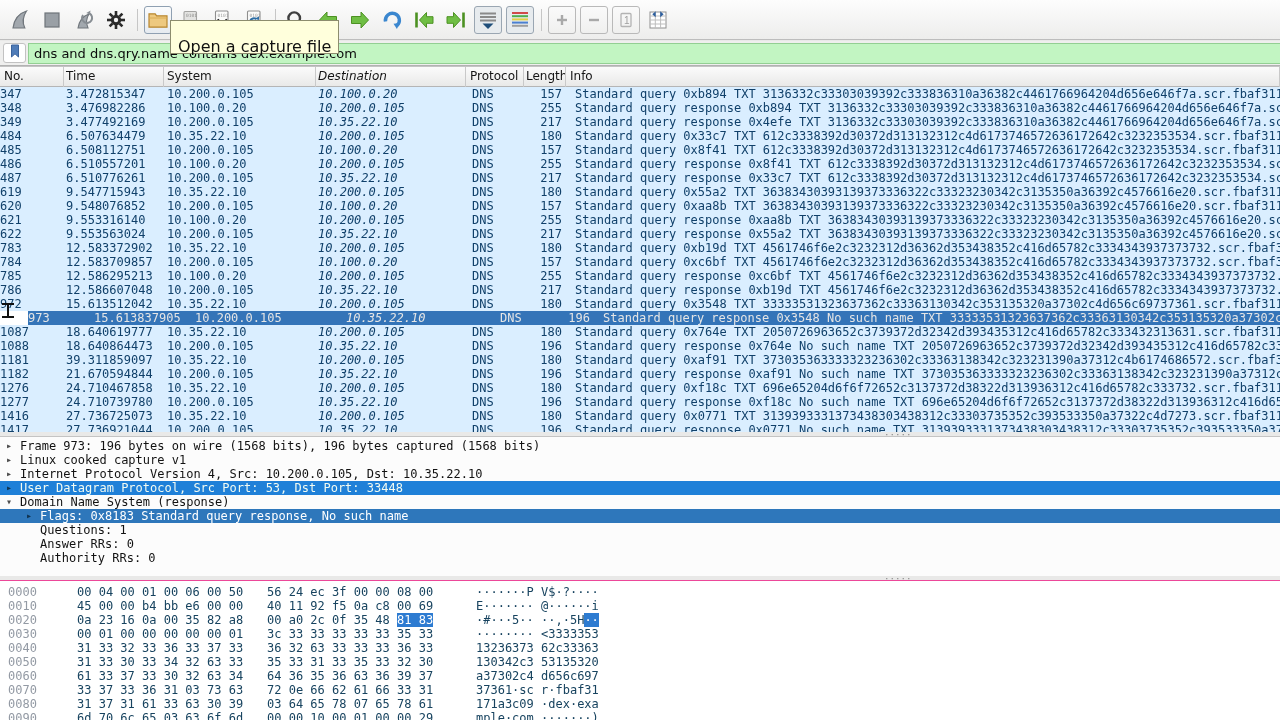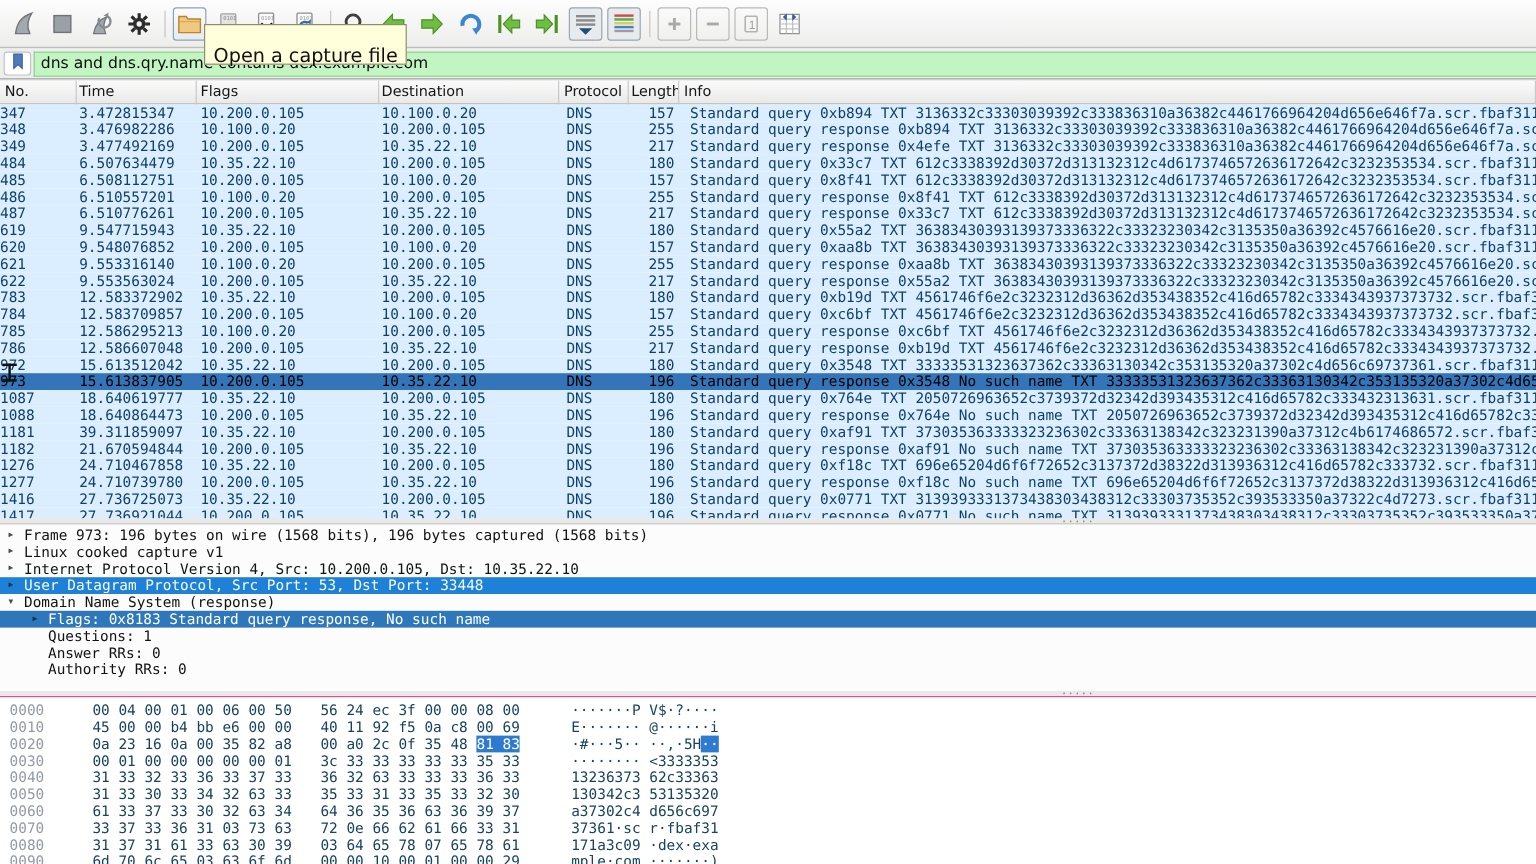--- a/index.html
+++ b/index.html
@@ -26,33 +26,33 @@
   .filterbar { position:absolute; left:0; top:41px; width:1280px; height:25px;
     background:#efefee; border-bottom:1px solid #b2b2b2; display:flex; align-items:center; }
   .bookmark-btn { width:23px; height:20px; margin:0 2px 0 3px; background:#ffffff;
     border:1px solid #c2c2c2; border-radius:3px; display:flex; align-items:center;
     justify-content:center; flex:0 0 auto; }
   .filter-input { flex:1; height:21px; background:#c2f5c2; border:1px solid #93cf93;
     border-right:none; color:#0c0c0c; font-size:13px; line-height:19px; padding-left:5px;
     white-space:nowrap; overflow:hidden; }
 
   
-  .plist { position:absolute; left:0; top:66px; width:1280px; height:366px;
+  .plist { position:absolute; left:0; top:66px; width:1280px; height:428px;
     background:#ffffff; overflow:hidden; border-top:1px solid #c4c4c4; }
   .phead { display:flex; height:20px; background:linear-gradient(#fbfbfb,#e9e9e8);
     border-bottom:1px solid #b5b5b5; font-size:12px; color:#151515; }
   .hcell { height:20px; line-height:19px; border-right:1px solid #c9c9c9;
     white-space:nowrap; overflow:hidden; flex:0 0 auto; }
   .prow { display:flex; height:14px; line-height:14px; font-size:12px;
     background:#daeeff; color:#10406a; white-space:pre; overflow:hidden;
     font-family:"DejaVu Sans Mono", monospace; }
-  .prow.sel { background:#3474b8; color:#000000; }
+  .prow.sel { background:#3474b8; color:#e5e5e5;margin-left:28px; }
   .pc { flex:0 0 auto; overflow:hidden; white-space:pre; }
   .c0,.h0 { width:64px; }  .c1,.h1 { width:100px; } .c2,.h2 { width:152px; }
-  .c3,.h3 { width:150px; } .c4,.h4 { width:58px; }  .c5,.h5 { width:42px; }
+  .c3,.h3 { width:150px;font-style:italic; } .c4,.h4 { width:58px; }  .c5,.h5 { width:42px; }
   .c6,.h6 { flex:1 1 auto; }
   .c0 { text-align:left; padding-right:6px; } .h0 { padding-left:4px; }
   .c1,.h1 { padding-left:2px; } .c2,.h2 { padding-left:3px; }
   .c3,.h3 { padding-left:2px; } .c4 { padding-left:6px; } .h4 { padding-left:4px; }
   .c5 { text-align:right; padding-right:4px; } .h5 { padding-left:2px; }
   .c6 { padding-left:9px; } .h6 { padding-left:4px; }
 
   
   .split { position:absolute; left:0; width:1280px; height:4px; background:#e9e9e8; }
   .split .dots { position:absolute; left:885px; top:-4px; color:#8a8a8a; font-size:11px;
@@ -282,21 +282,21 @@
           <path d="M4.5 2 h7 v12 l-3.5 -3.2 -3.5 3.2 Z" fill="#4f7cb8" stroke="#3a639c" stroke-width="1"></path>
         </svg></span>
   </div>
   <div class="filter-input">dns and dns.qry.name contains dex.example.com</div>
 </div>
 
 <div class="plist">
   <div class="phead">
       <div class="hcell h0">No.</div>
       <div class="hcell h1">Time</div>
-      <div class="hcell h2">Flags</div>
+      <div class="hcell h2">System</div>
       <div class="hcell h3">Destination</div>
       <div class="hcell h4">Protocol</div>
       <div class="hcell h5">Length</div>
       <div class="hcell h6">Info</div>
     </div>
   <div id="plist-body">
       <div class="prow"><span class="pc c0">347</span><span class="pc c1">3.472815347</span><span class="pc c2">10.200.0.105</span><span class="pc c3">10.100.0.20</span><span class="pc c4">DNS</span><span class="pc c5">157</span><span class="pc c6">Standard query 0xb894 TXT 3136332c33303039392c333836310a36382c4461766964204d656e646f7a.scr.fbaf31171a3c09.dex.example.com</span></div>
       <div class="prow"><span class="pc c0">348</span><span class="pc c1">3.476982286</span><span class="pc c2">10.100.0.20</span><span class="pc c3">10.200.0.105</span><span class="pc c4">DNS</span><span class="pc c5">255</span><span class="pc c6">Standard query response 0xb894 TXT 3136332c33303039392c333836310a36382c4461766964204d656e646f7a.scr.fbaf31171a3c09.dex.example.com</span></div>
       <div class="prow"><span class="pc c0">349</span><span class="pc c1">3.477492169</span><span class="pc c2">10.200.0.105</span><span class="pc c3">10.35.22.10</span><span class="pc c4">DNS</span><span class="pc c5">217</span><span class="pc c6">Standard query response 0x4efe TXT 3136332c33303039392c333836310a36382c4461766964204d656e646f7a.scr.fbaf31171a3c09.dex.example.com</span></div>
       <div class="prow"><span class="pc c0">484</span><span class="pc c1">6.507634479</span><span class="pc c2">10.35.22.10</span><span class="pc c3">10.200.0.105</span><span class="pc c4">DNS</span><span class="pc c5">180</span><span class="pc c6">Standard query 0x33c7 TXT 612c3338392d30372d313132312c4d6173746572636172642c3232353534.scr.fbaf31171a3c09.dex.example.com</span></div>

